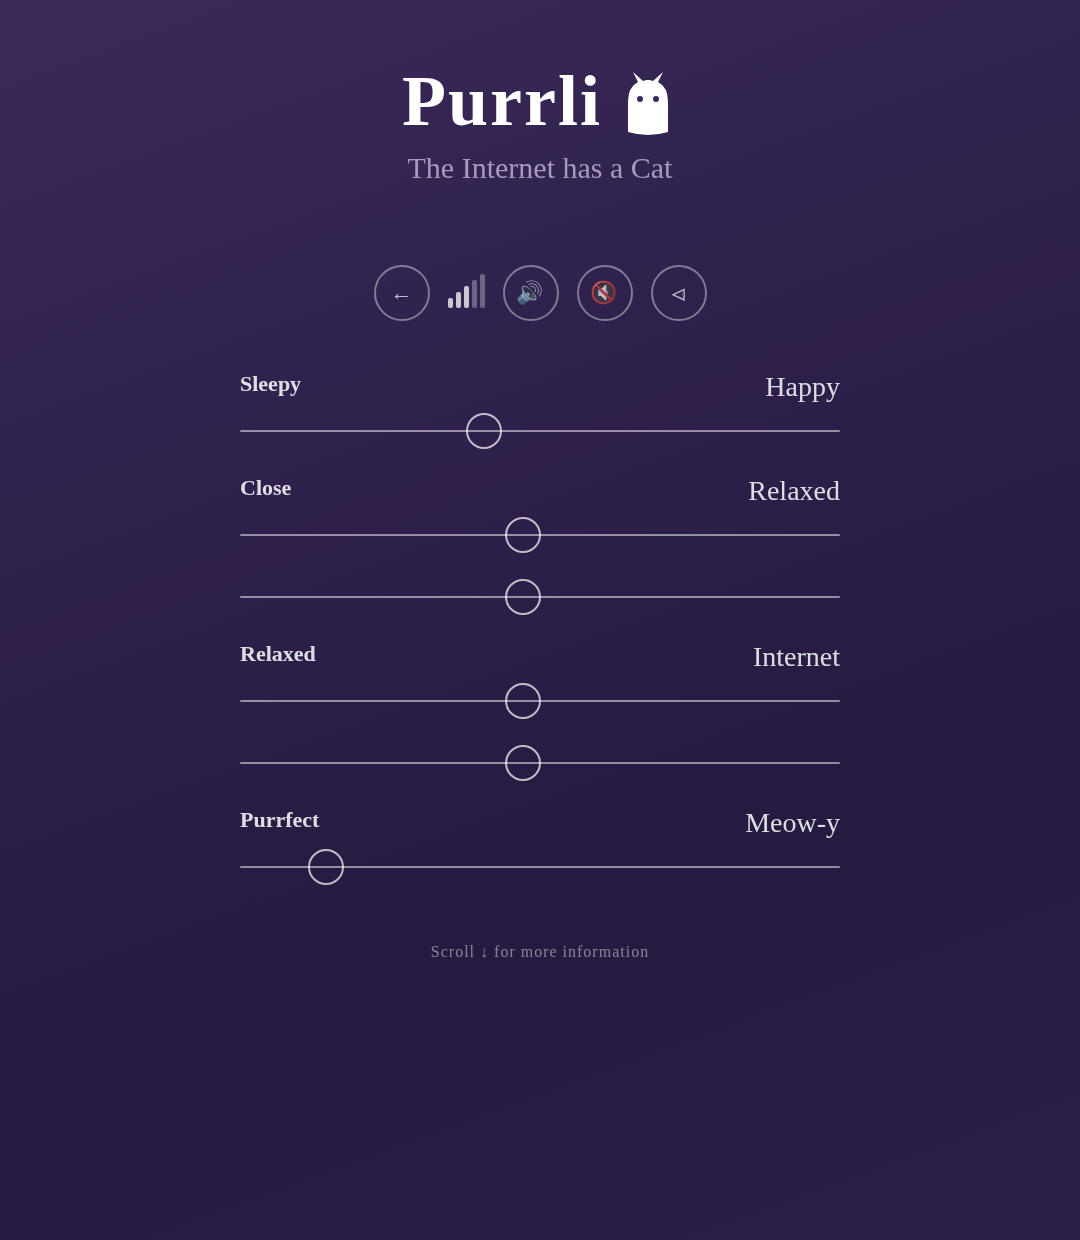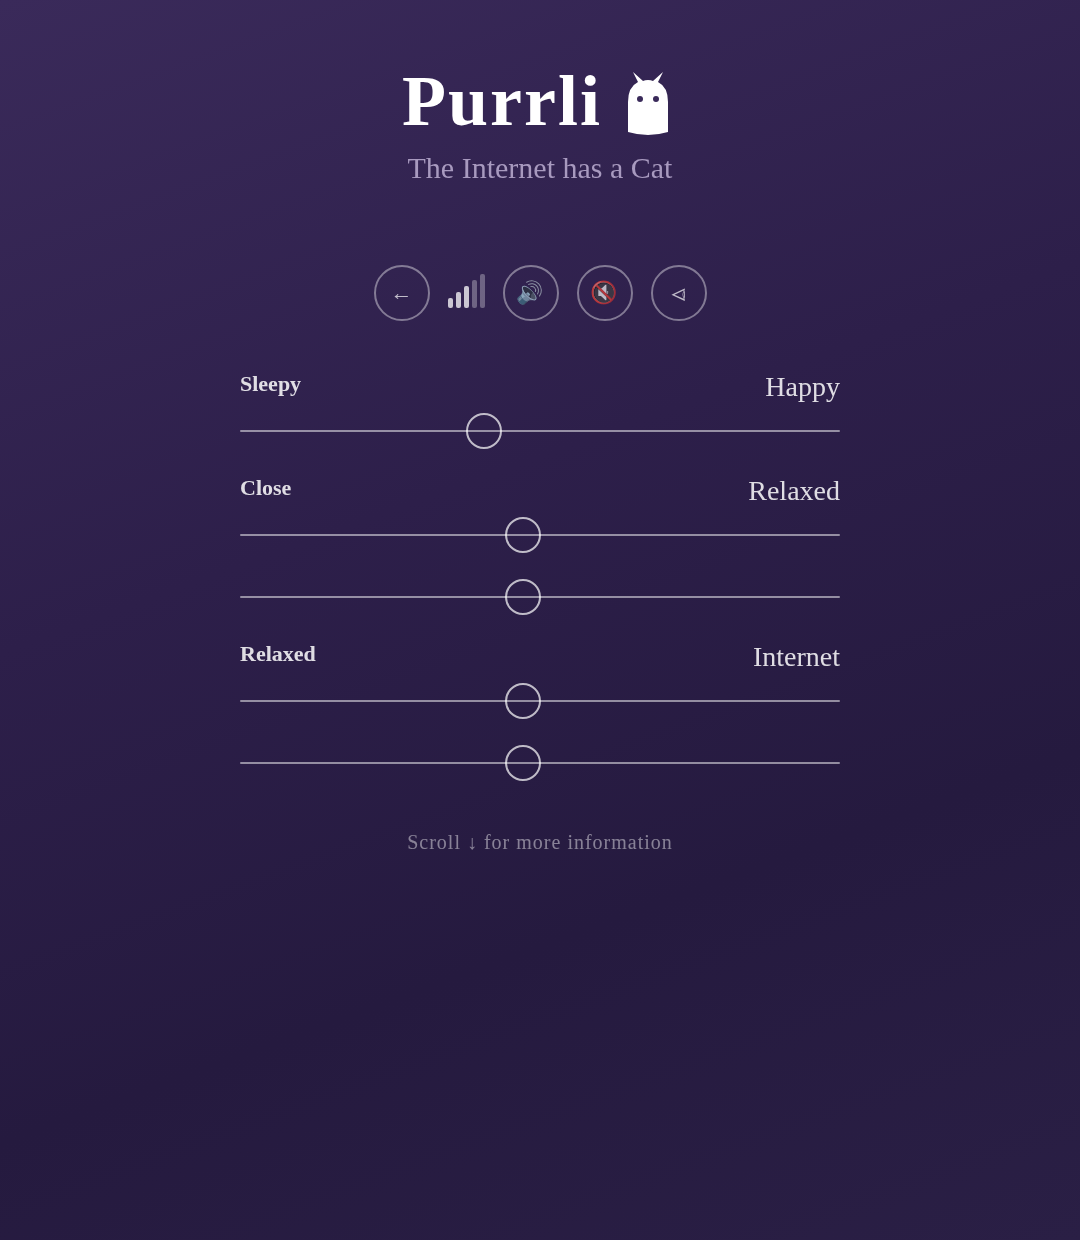--- a/index.html
+++ b/index.html
@@ -157,22 +157,22 @@
     input[type="range"]::-moz-range-thumb {
       width: 36px;
       height: 36px;
       border-radius: 50%;
       background: transparent;
       border: 2px solid rgba(255,255,255,0.7);
       cursor: pointer;
     }
 
     .scroll-hint {
-      margin-top: 32px;
-      font-size: 20px;
+      margin-top: 40px;
+      font-size: 16px;
       color: rgba(255,255,255,0.45);
       letter-spacing: 1px;
     }
   </style>
 </head>
 <body>
 
 <div class="header">
   <div class="title-row">
     <h1 class="app-title">Purrli</h1>
@@ -248,15 +248,25 @@
         <div class="slider-track"></div>
         <input type="range" min="0" max="100" value="47" style="">
       </div>
     </div>
     <div class="slider-row">
       <div class="slider-track-container">
         <div class="slider-track"></div>
         <input type="range" min="0" max="100" value="47" style="">
       </div>
     </div>
+    <div class="slider-row">
+      <div class="slider-labels">
+        <span class="slider-label-left">Purrfect</span>
+        <span class="slider-label-right">Meow-y</span>
+      </div>
+      <div class="slider-track-container">
+        <div class="slider-track"></div>
+        <input type="range" min="0" max="100" value="12" style="">
+      </div>
+    </div>
   </div>
 
 <p class="scroll-hint">Scroll ↓ for more information</p>
 
 </body></html>

